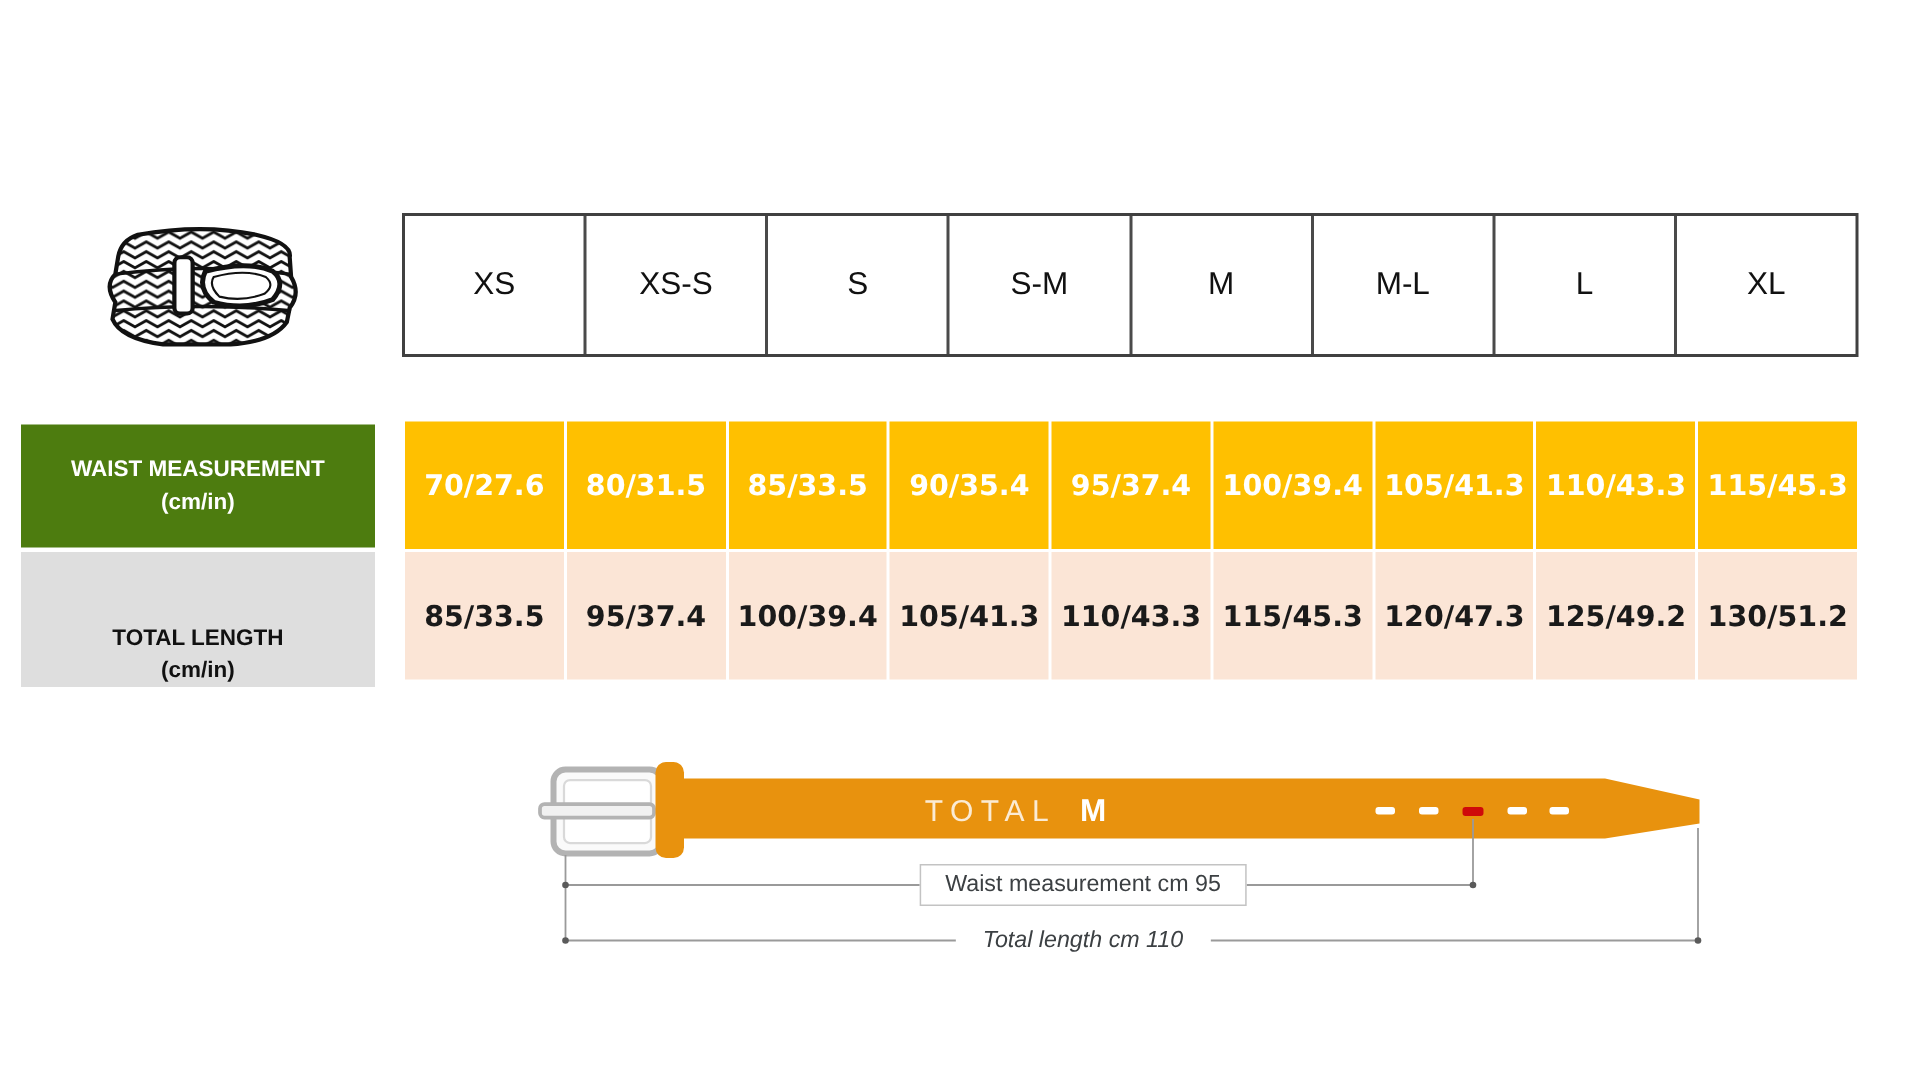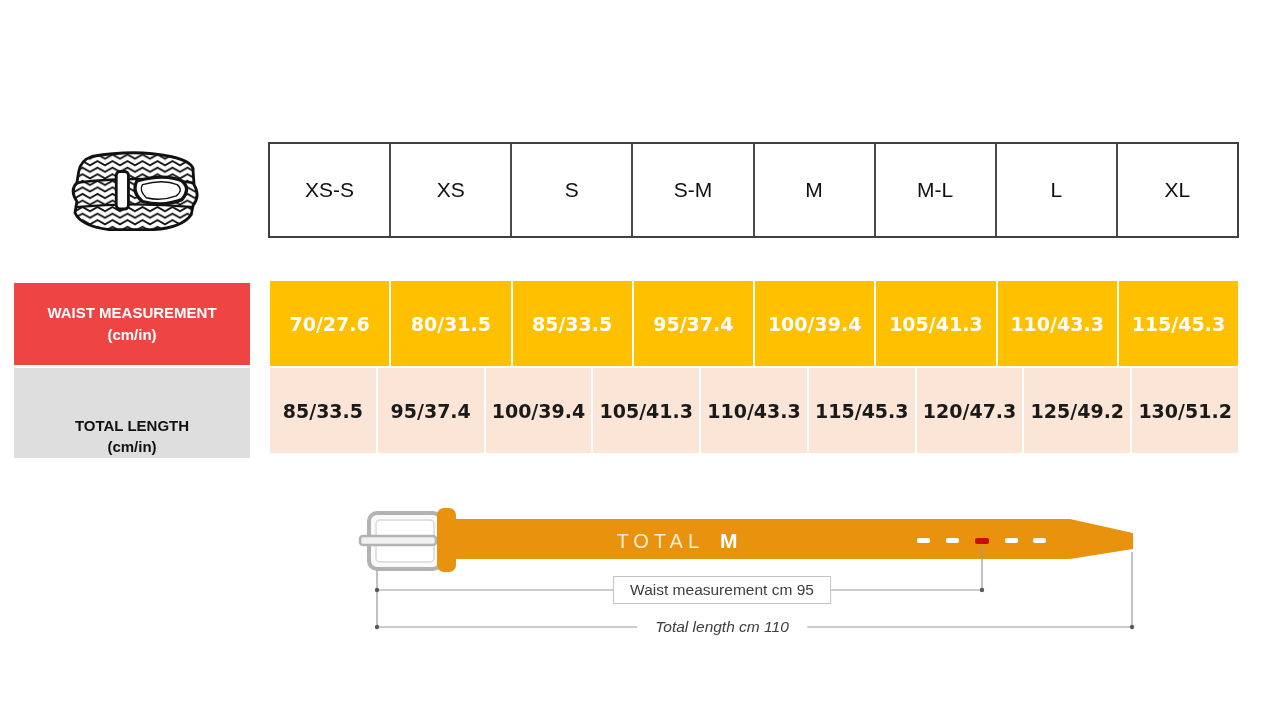--- a/index.html
+++ b/index.html
@@ -20,21 +20,21 @@
     font-size:21px; color:#111; border-right:2px solid #4a4a4a;
   }
   .size-cell:last-child { border-right:none; }
 
   
   .row-label {
     position:absolute; left:14px; width:236px;
     display:flex; flex-direction:column; align-items:center; justify-content:center;
     font-weight:bold; font-size:15px; line-height:1.45; text-align:center;
   }
-  #waist-label { top:283px; height:82px; background:#ef4444; color:#ffffff; }
+  #waist-label { top:283px; height:82px; background:#4d7c0f; color:#ffffff; }
   #length-label { top:368px; height:90px; background:#dedede; color:#111111;justify-content:flex-end; }
 
   
   .value-row {
     position:absolute; left:270px; width:968px; height:85px;
     display:flex; gap:2px;
   }
   #waist-row { top:281px; }
   #length-row { top:368px; }
   .value-cell {
@@ -80,22 +80,22 @@
     <path d="M18,38 Q80,30 142,38" fill="none" stroke="#111" stroke-width="2.5"></path>
     <path d="M16,64 Q80,58 143,64" fill="none" stroke="#111" stroke-width="2.5"></path>
 
     <rect x="60" y="26" width="13" height="40" rx="4" fill="#ffffff" stroke="#111" stroke-width="3"></rect>
 
     <path d="M82,36 Q112,28 130,36 Q140,44 130,56 Q110,64 88,58 Q76,48 82,36 Z" fill="#ffffff" stroke="#111" stroke-width="3.5"></path>
     <path d="M88,40 Q110,34 125,40 Q132,46 124,52 Q108,58 92,54 Q84,46 88,40 Z" fill="none" stroke="#111" stroke-width="1.5"></path>
   </svg>
 
   <div id="size-header-row">
+      <div class="size-cell">XS</div>
       <div class="size-cell">XS-S</div>
-      <div class="size-cell">XS</div>
       <div class="size-cell">S</div>
       <div class="size-cell">S-M</div>
       <div class="size-cell">M</div>
       <div class="size-cell">M-L</div>
       <div class="size-cell">L</div>
       <div class="size-cell">XL</div>
     </div>
 
   <div class="row-label" id="waist-label">
     <span>WAIST MEASUREMENT</span>
@@ -103,20 +103,21 @@
   </div>
   <div class="row-label" id="length-label">
     <span>TOTAL LENGTH</span>
     <span>(cm/in)</span>
   </div>
 
   <div class="value-row" id="waist-row">
       <div class="value-cell">70/27.6</div>
       <div class="value-cell">80/31.5</div>
       <div class="value-cell">85/33.5</div>
+      <div class="value-cell">90/35.4</div>
       <div class="value-cell">95/37.4</div>
       <div class="value-cell">100/39.4</div>
       <div class="value-cell">105/41.3</div>
       <div class="value-cell">110/43.3</div>
       <div class="value-cell">115/45.3</div>
     </div>
   <div class="value-row" id="length-row">
       <div class="value-cell">85/33.5</div>
       <div class="value-cell">95/37.4</div>
       <div class="value-cell">100/39.4</div>

